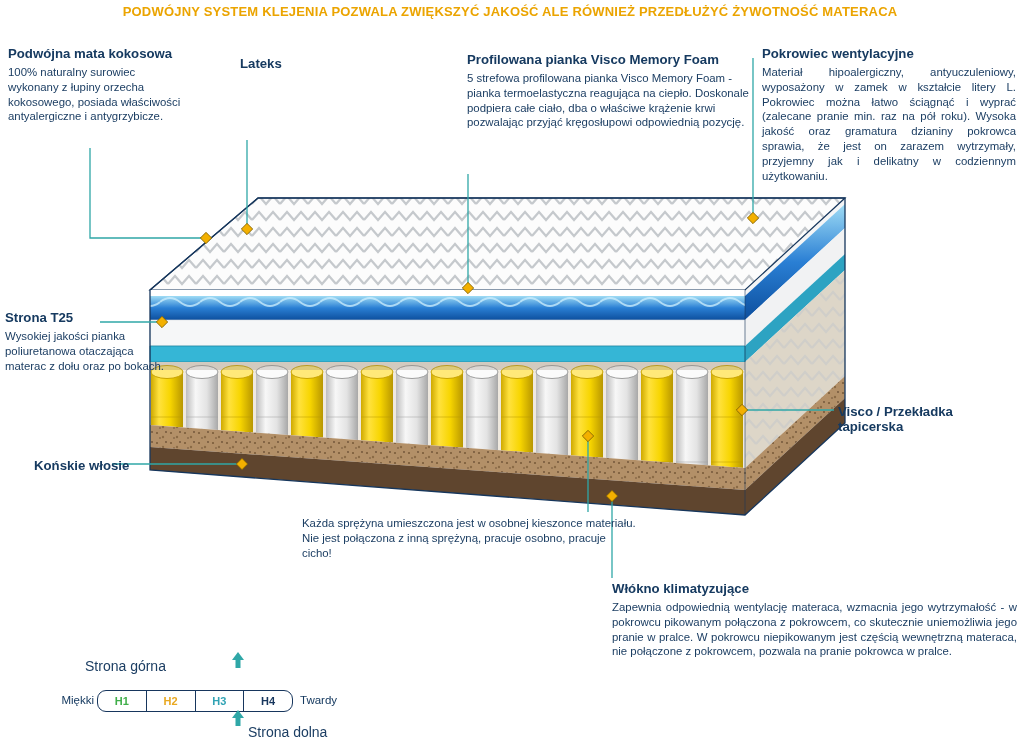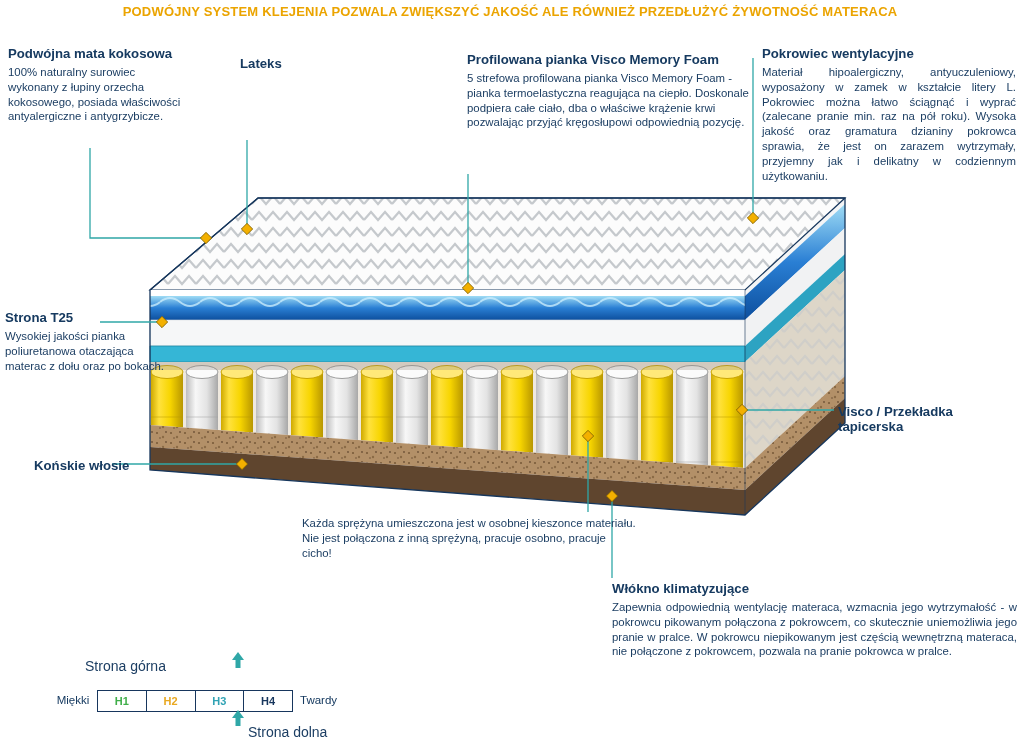--- a/index.html
+++ b/index.html
@@ -14,21 +14,21 @@
   svg.stage{position:absolute;left:0;top:0;z-index:1;}
   .ann{position:absolute;color:#1c3e63;z-index:2;}
   .ann h3{margin:0 0 4px 0;font-size:13.2px;color:#163a60;font-weight:bold;}
   .ann p{margin:0;font-size:11.4px;line-height:1.3;}
   .ann.just p{text-align:justify;}
   .suffix{font-weight:normal;font-size:10.5px;}
   .lbl-small{position:absolute;font-size:14px;color:#1c3e63;z-index:2;}
   .lbl-med{position:absolute;font-size:11.5px;color:#163a60;z-index:2;}
   .scalebox{
     position:absolute;left:97px;top:690px;width:196px;height:22px;z-index:2;
-    border:1.5px solid #17365d;border-radius:0;display:flex;box-sizing:border-box;background:#fff;
+    border:1.5px solid #17365d;border-radius:9px;display:flex;box-sizing:border-box;background:#fff;
   }
   .cell{flex:1;display:flex;align-items:center;justify-content:center;
     font-weight:bold;font-size:11px;border-right:1px solid #17365d;}
   .cell:last-child{border-right:none;}
   .c-h1{color:#3fae49}.c-h2{color:#e9a820}.c-h3{color:#31a3b4}.c-h4{color:#17365d}
   .arrow{position:absolute;z-index:2;width:12px;height:16px;}
 </style>
 </head>
 <body>
 
@@ -184,21 +184,21 @@
 <div class="ann just" style="left:612px;top:581px;width:405px">
   <h3>Włókno klimatyzujące</h3>
   <p>Zapewnia odpowiednią wentylację materaca, wzmacnia jego wytrzymałość - w pokrowcu pikowanym połączona z pokrowcem, co skutecznie uniemożliwia jego pranie w pralce. W pokrowcu niepikowanym jest częścią wewnętrzną materaca, nie połączone z pokrowcem, pozwala na pranie pokrowca w pralce.</p>
 </div>
 
 <div class="lbl-small" style="left:85px;top:658px">Strona górna</div>
 <svg class="arrow" style="left:232px;top:652px" viewBox="0 0 12 16">
   <path d="M6 0 L12 8 H8.5 V16 H3.5 V8 H0 Z" fill="#2fa7a7"></path>
 </svg>
 
-<div class="lbl-med" style="left:52px;top:694px;width:42px;text-align:center">Miękki</div>
+<div class="lbl-med" style="left:52px;top:694px;width:42px;text-align:right">Miękki</div>
 
 <div class="scalebox">
   <div class="cell c-h1">H1</div>
   <div class="cell c-h2">H2</div>
   <div class="cell c-h3">H3</div>
   <div class="cell c-h4">H4</div>
 </div>
 
 <div class="lbl-med" style="left:300px;top:694px">Twardy</div>
 

